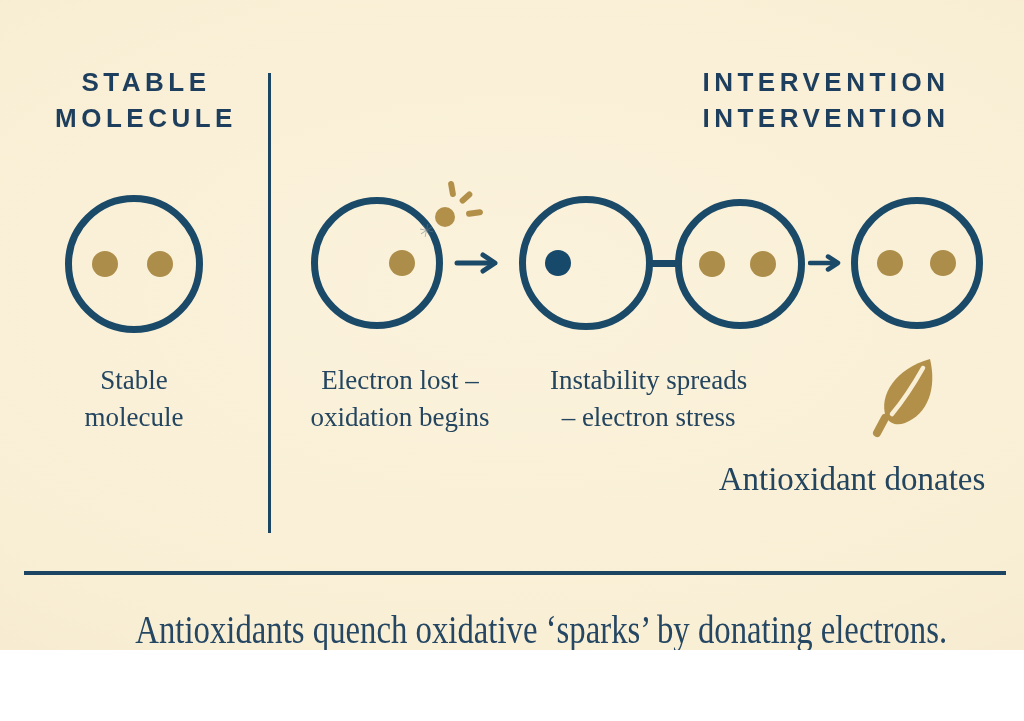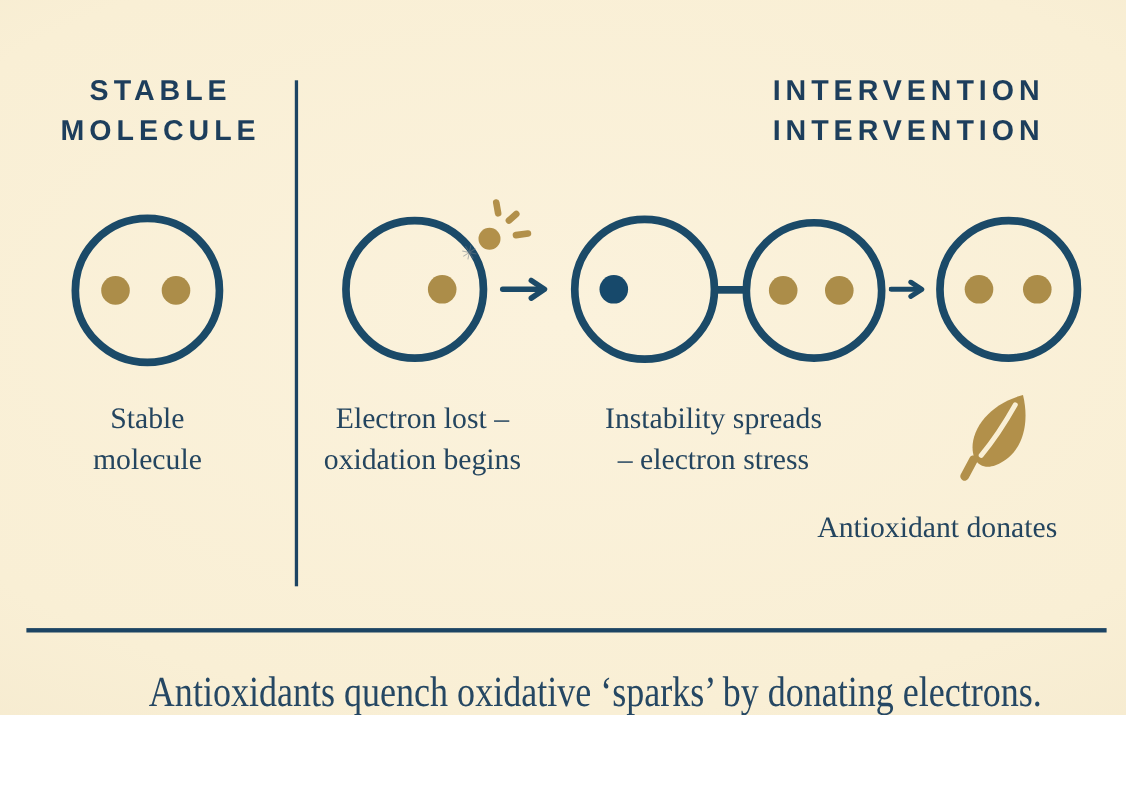--- a/index.html
+++ b/index.html
@@ -84,21 +84,21 @@
     white-space:nowrap;
     color:#24455f;
   }
   .caption.left-align{
     transform:none;
     text-align:center;
   }
   .caption-low{
     position:absolute;
     top:461px;
-    font-size:27px;
+    font-size:33px;
     line-height:36px;
     text-align:center;
     transform:translateX(-50%);
     white-space:nowrap;
     color:#24455f;
   }
   .leaf-svg{position:absolute;left:872px;top:356px;}
   .footer-rule{
     position:absolute;
     left:24px;top:571px;
@@ -178,21 +178,21 @@
   <svg class="leaf-svg" width="68" height="82" viewBox="0 0 68 82">
     <path d="M58 3 C 65 32, 56 58, 33 67 C 25 70, 18 68, 14 61 C 6 40, 24 12, 58 3 Z" fill="#b2904a"></path>
     <path d="M13 62 L 5 77" stroke="#b2904a" stroke-width="8" stroke-linecap="round"></path>
     <path d="M20 58 C 30 46, 42 28, 51 12" stroke="#f9efd5" stroke-width="4.5" fill="none" stroke-linecap="round"></path>
   </svg>
 
   <div class="caption" style="left:134px;">
     <div>Stable</div>
     <div>molecule</div>
   </div>
-  <div class="caption" style="left:384px;">
+  <div class="caption" style="left:400px;">
     <div>Electron lost –</div>
     <div>oxidation begins</div>
   </div>
   <div class="caption left-align" style="left:550px;">
     <div>Instability spreads</div>
     <div>– electron stress</div>
   </div>
   <div class="caption-low" style="left:852px;">
     <div>Antioxidant donates</div>
   </div>

